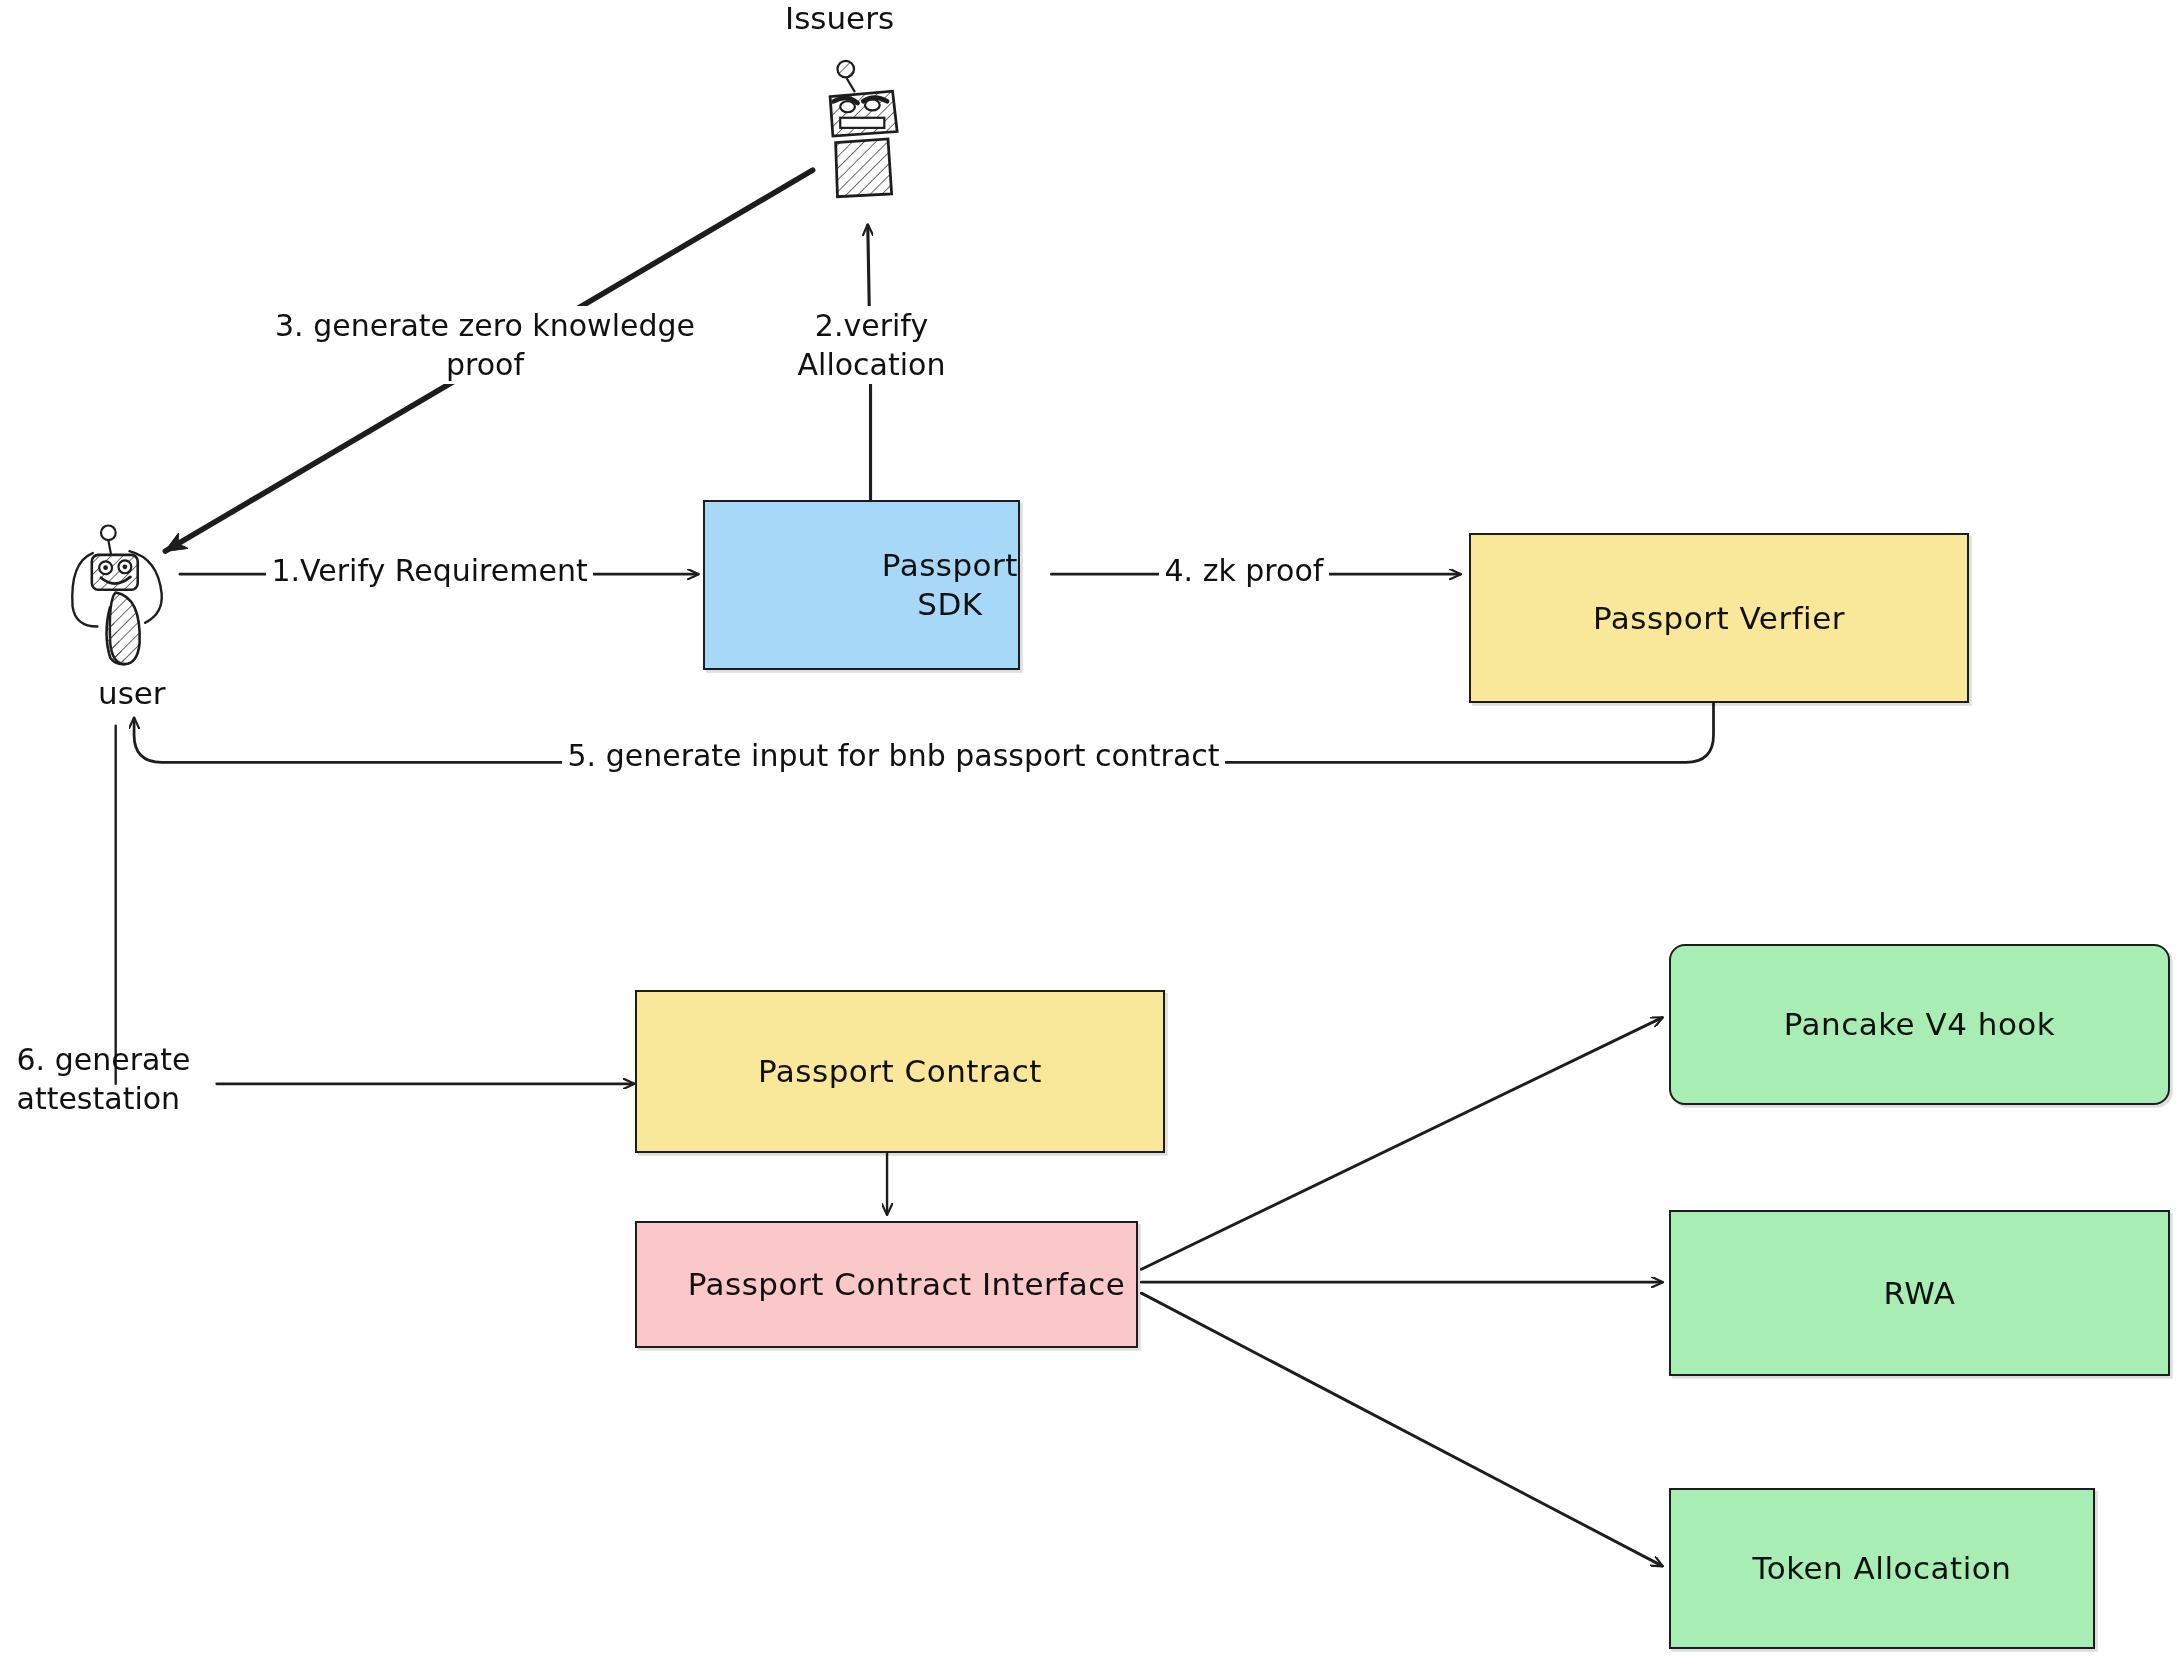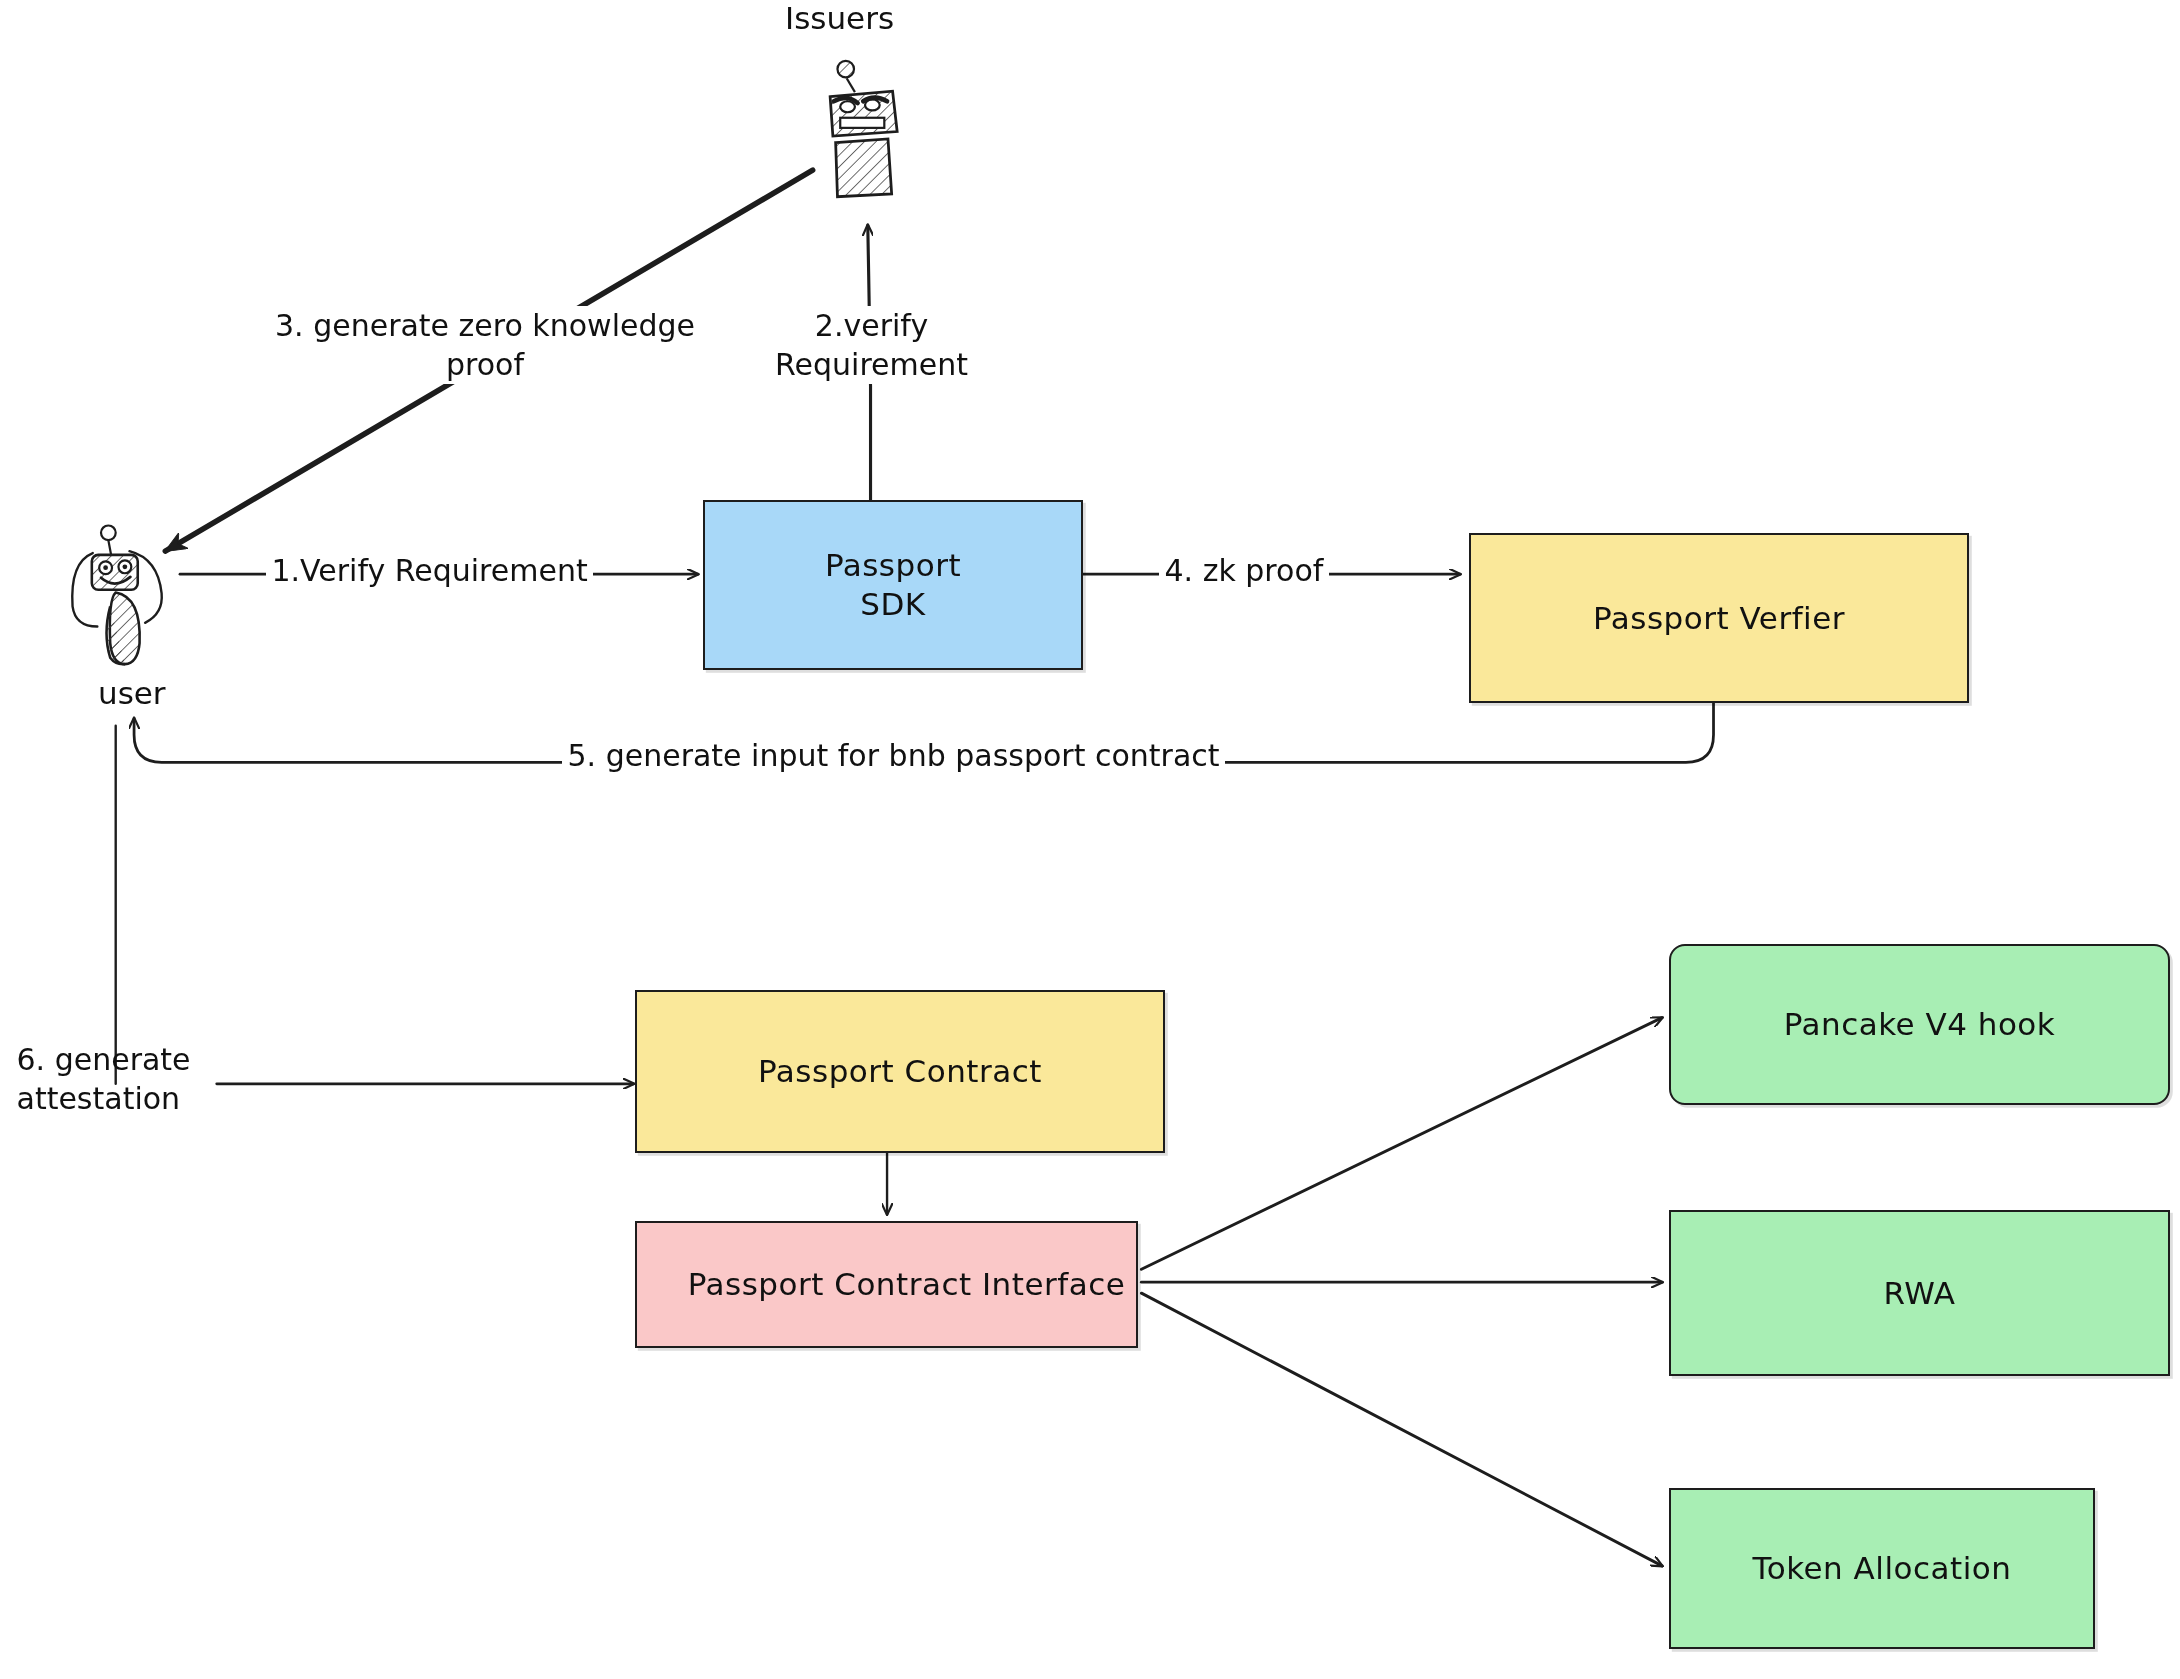--- a/index.html
+++ b/index.html
@@ -144,31 +144,31 @@
       <path d="M120,660 Q112,690 120,716 Q126,724 136,723" fill="url(#hatch)" stroke="#1d1d1d" stroke-width="2.8"></path>
     </g>
   </svg>
 
   <div class="figure-label" style="left:785px; top:0px;">Issuers</div>
 
   <div class="figure-label" style="left:98px; top:675px;">user</div>
 
   <div class="label" style="left:266px; top:551px;">1.Verify Requirement</div>
 
-  <div class="label center" style="left:756px; top:306px; width:220px;"><span>2.verify</span><br><span>Requirement</span></div>
+  <div class="label center" style="left:756px; top:306px; width:220px;"><span>2.verify</span><br><span>Allocation</span></div>
 
   <div class="label center" style="left:250px; top:306px; width:459px;"><span>3. generate zero knowledge</span><br><span>proof</span></div>
 
   <div class="label" style="left:1159px; top:551px;">4. zk proof</div>
 
   <div class="label" style="left:562px; top:736px;">5. generate input for bnb passport contract</div>
 
   <div class="label plain" style="left:11px; top:1040px; width:207px;"><span>6. generate</span><br><span>attestation</span></div>
 
-  <div class="node node-blue" style="left:703px; top:500px; width:380px; height:170px;">
+  <div class="node node-blue" style="left:703px; top:500px; width:317px; height:170px;justify-content:flex-end;">
     <div><span>Passport</span><br><span>SDK</span></div>
   </div>
 
   <div class="node node-yellow" style="left:1469px; top:500px; width:500px; height:170px;margin-top:33px;">Passport Verfier</div>
 
   <div class="node node-yellow" style="left:635px; top:990px; width:530px; height:163px;">Passport Contract</div>
 
   <div class="node node-pink" style="left:635px; top:1221px; width:503px; height:127px;">Passport Contract Interface</div>
 
   <div class="node node-green" style="left:1669px; top:944px; width:501px; height:161px;border-radius:16px;">Pancake V4 hook</div>

